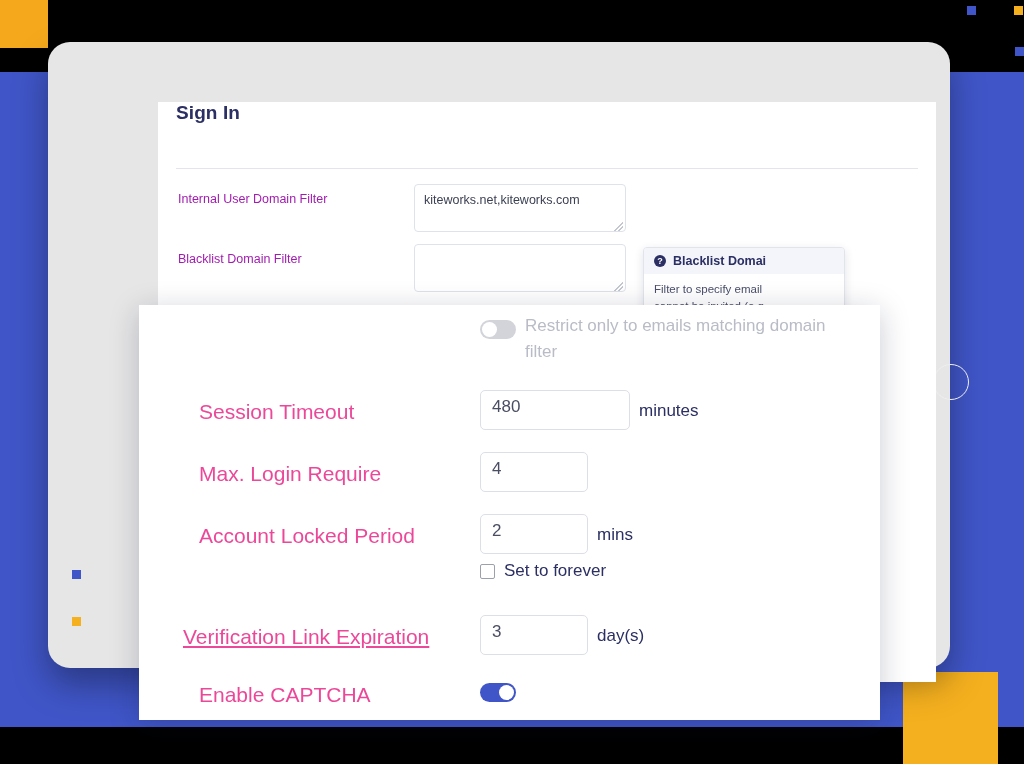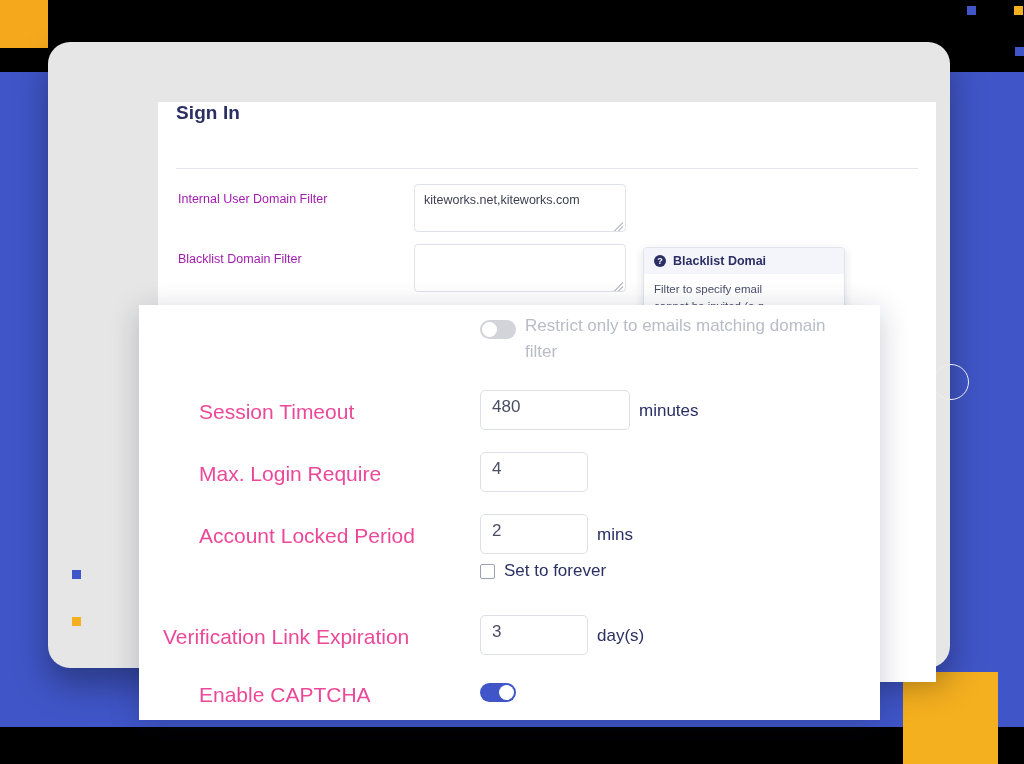--- a/index.html
+++ b/index.html
@@ -185,21 +185,21 @@
     <div class="ov-label" style="left:60px;top:157px;width:260px;">Max. Login Require</div>
     <div class="ov-input" style="left:341px;top:147px;width:108px;height:40px;">4</div>
 
     <div class="ov-label" style="left:60px;top:219px;width:260px;">Account Locked Period</div>
     <div class="ov-input" style="left:341px;top:209px;width:108px;height:40px;">2</div>
     <div class="ov-suffix" style="left:458px;top:220px;">mins</div>
 
     <div class="ov-check" style="left:341px;top:259px;"></div>
     <div class="ov-check-label" style="left:365px;top:256px;">Set to forever</div>
 
-    <div class="ov-label" style="left:24px;top:320px;width:280px;">Verification Link Expiration</div>
+    <div class="ov-label" style="left:44px;top:320px;width:280px;text-decoration:underline;">Verification Link Expiration</div>
     <div class="ov-input" style="left:341px;top:310px;width:108px;height:40px;">3</div>
     <div class="ov-suffix" style="left:458px;top:321px;">day(s)</div>
 
     <div class="ov-label" style="left:60px;top:378px;width:260px;">Enable CAPTCHA</div>
     <div class="ov-toggle on" style="left:341px;top:378px;">
       <span class="knob"></span>
     </div>
 
   </div>
 

